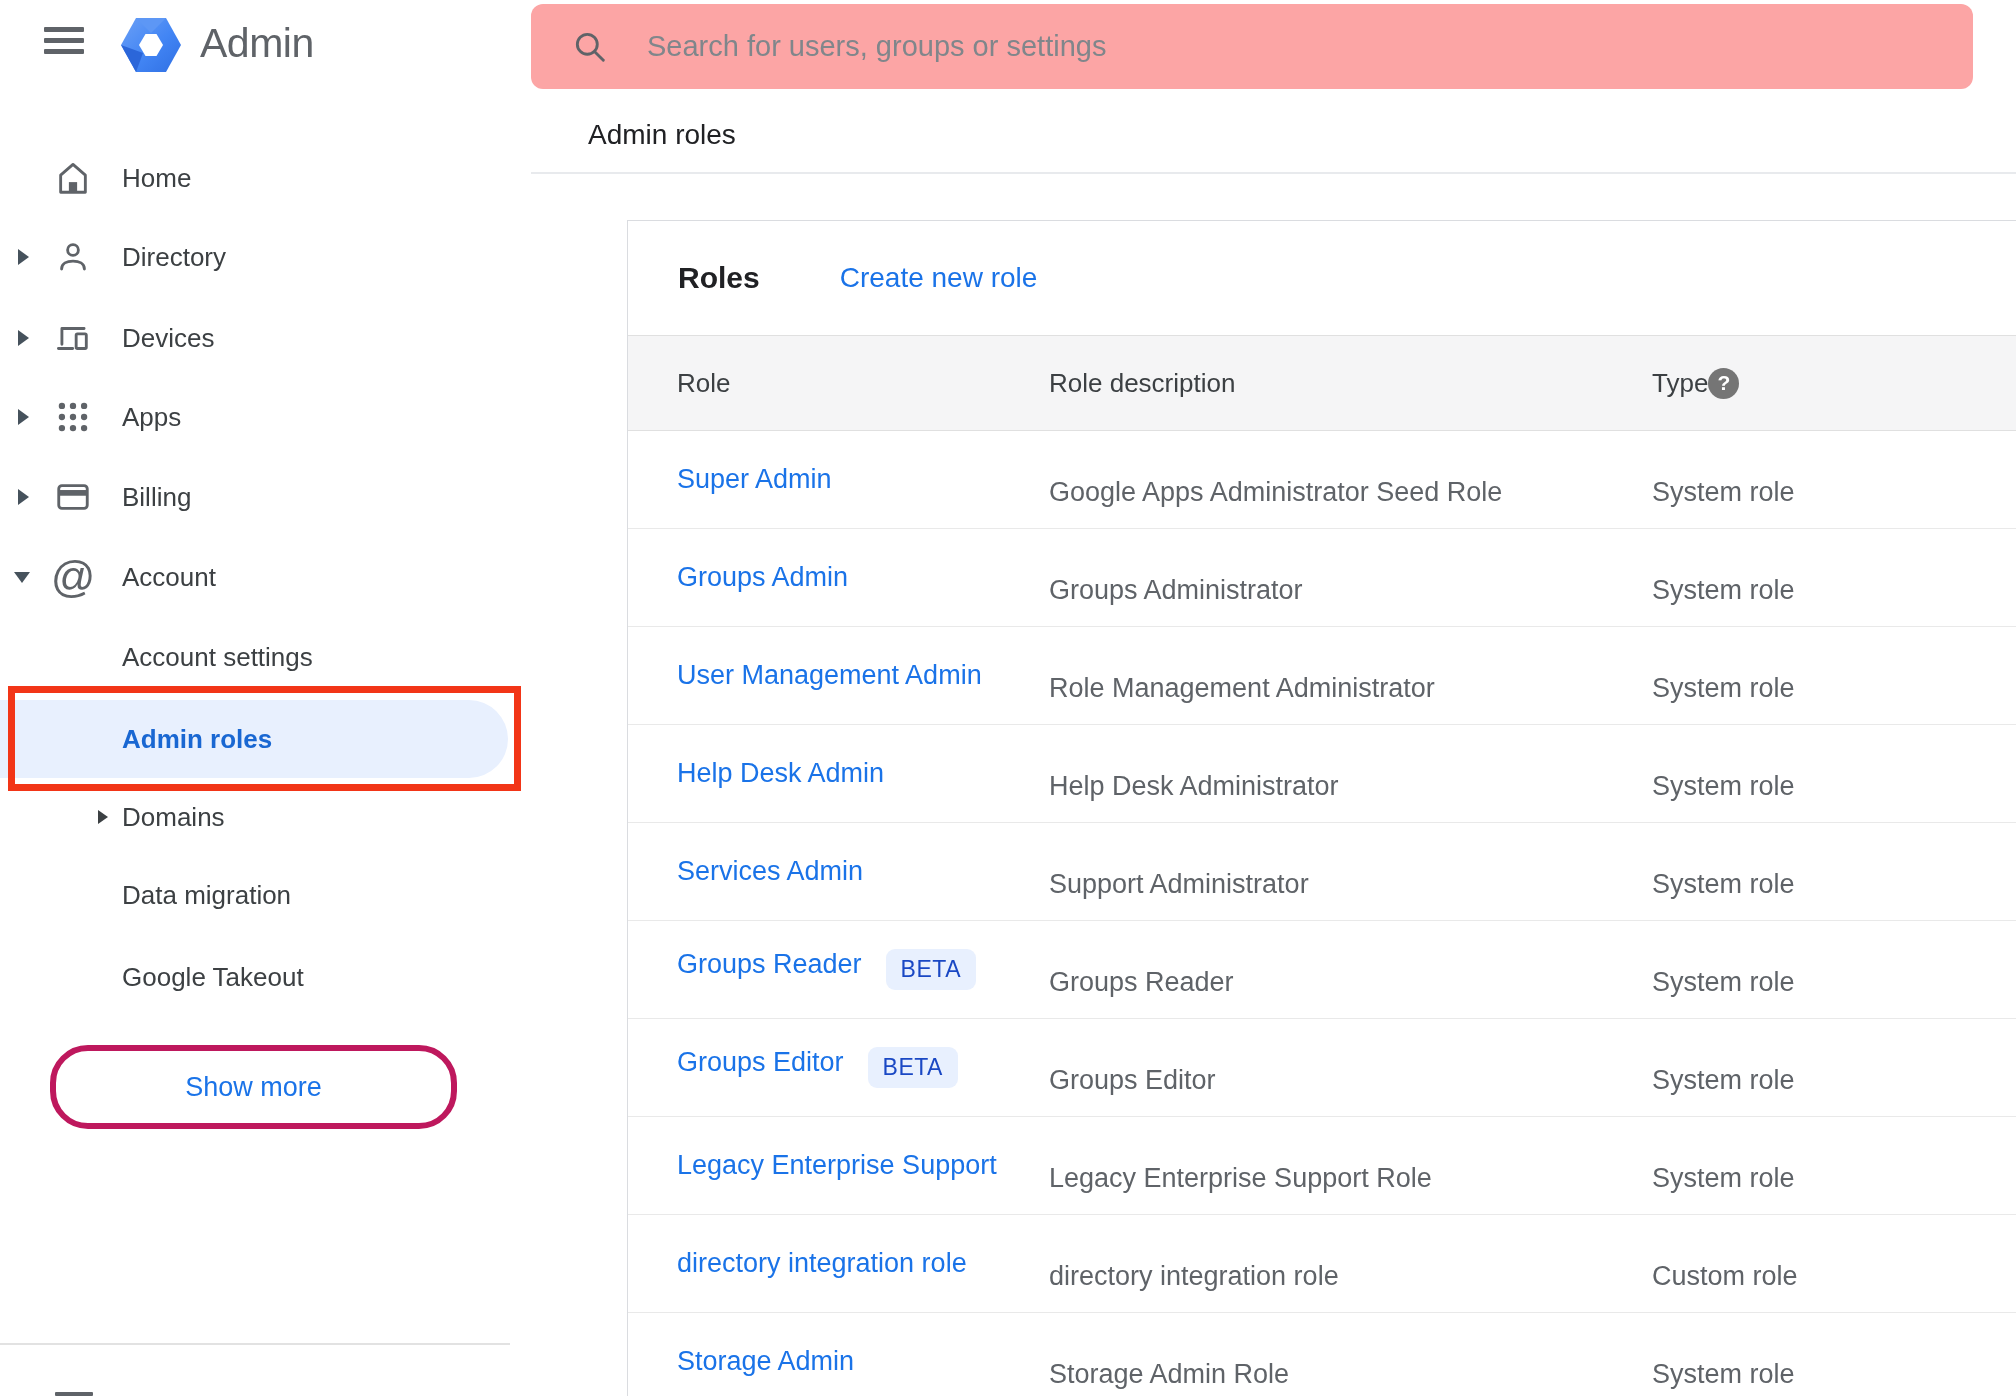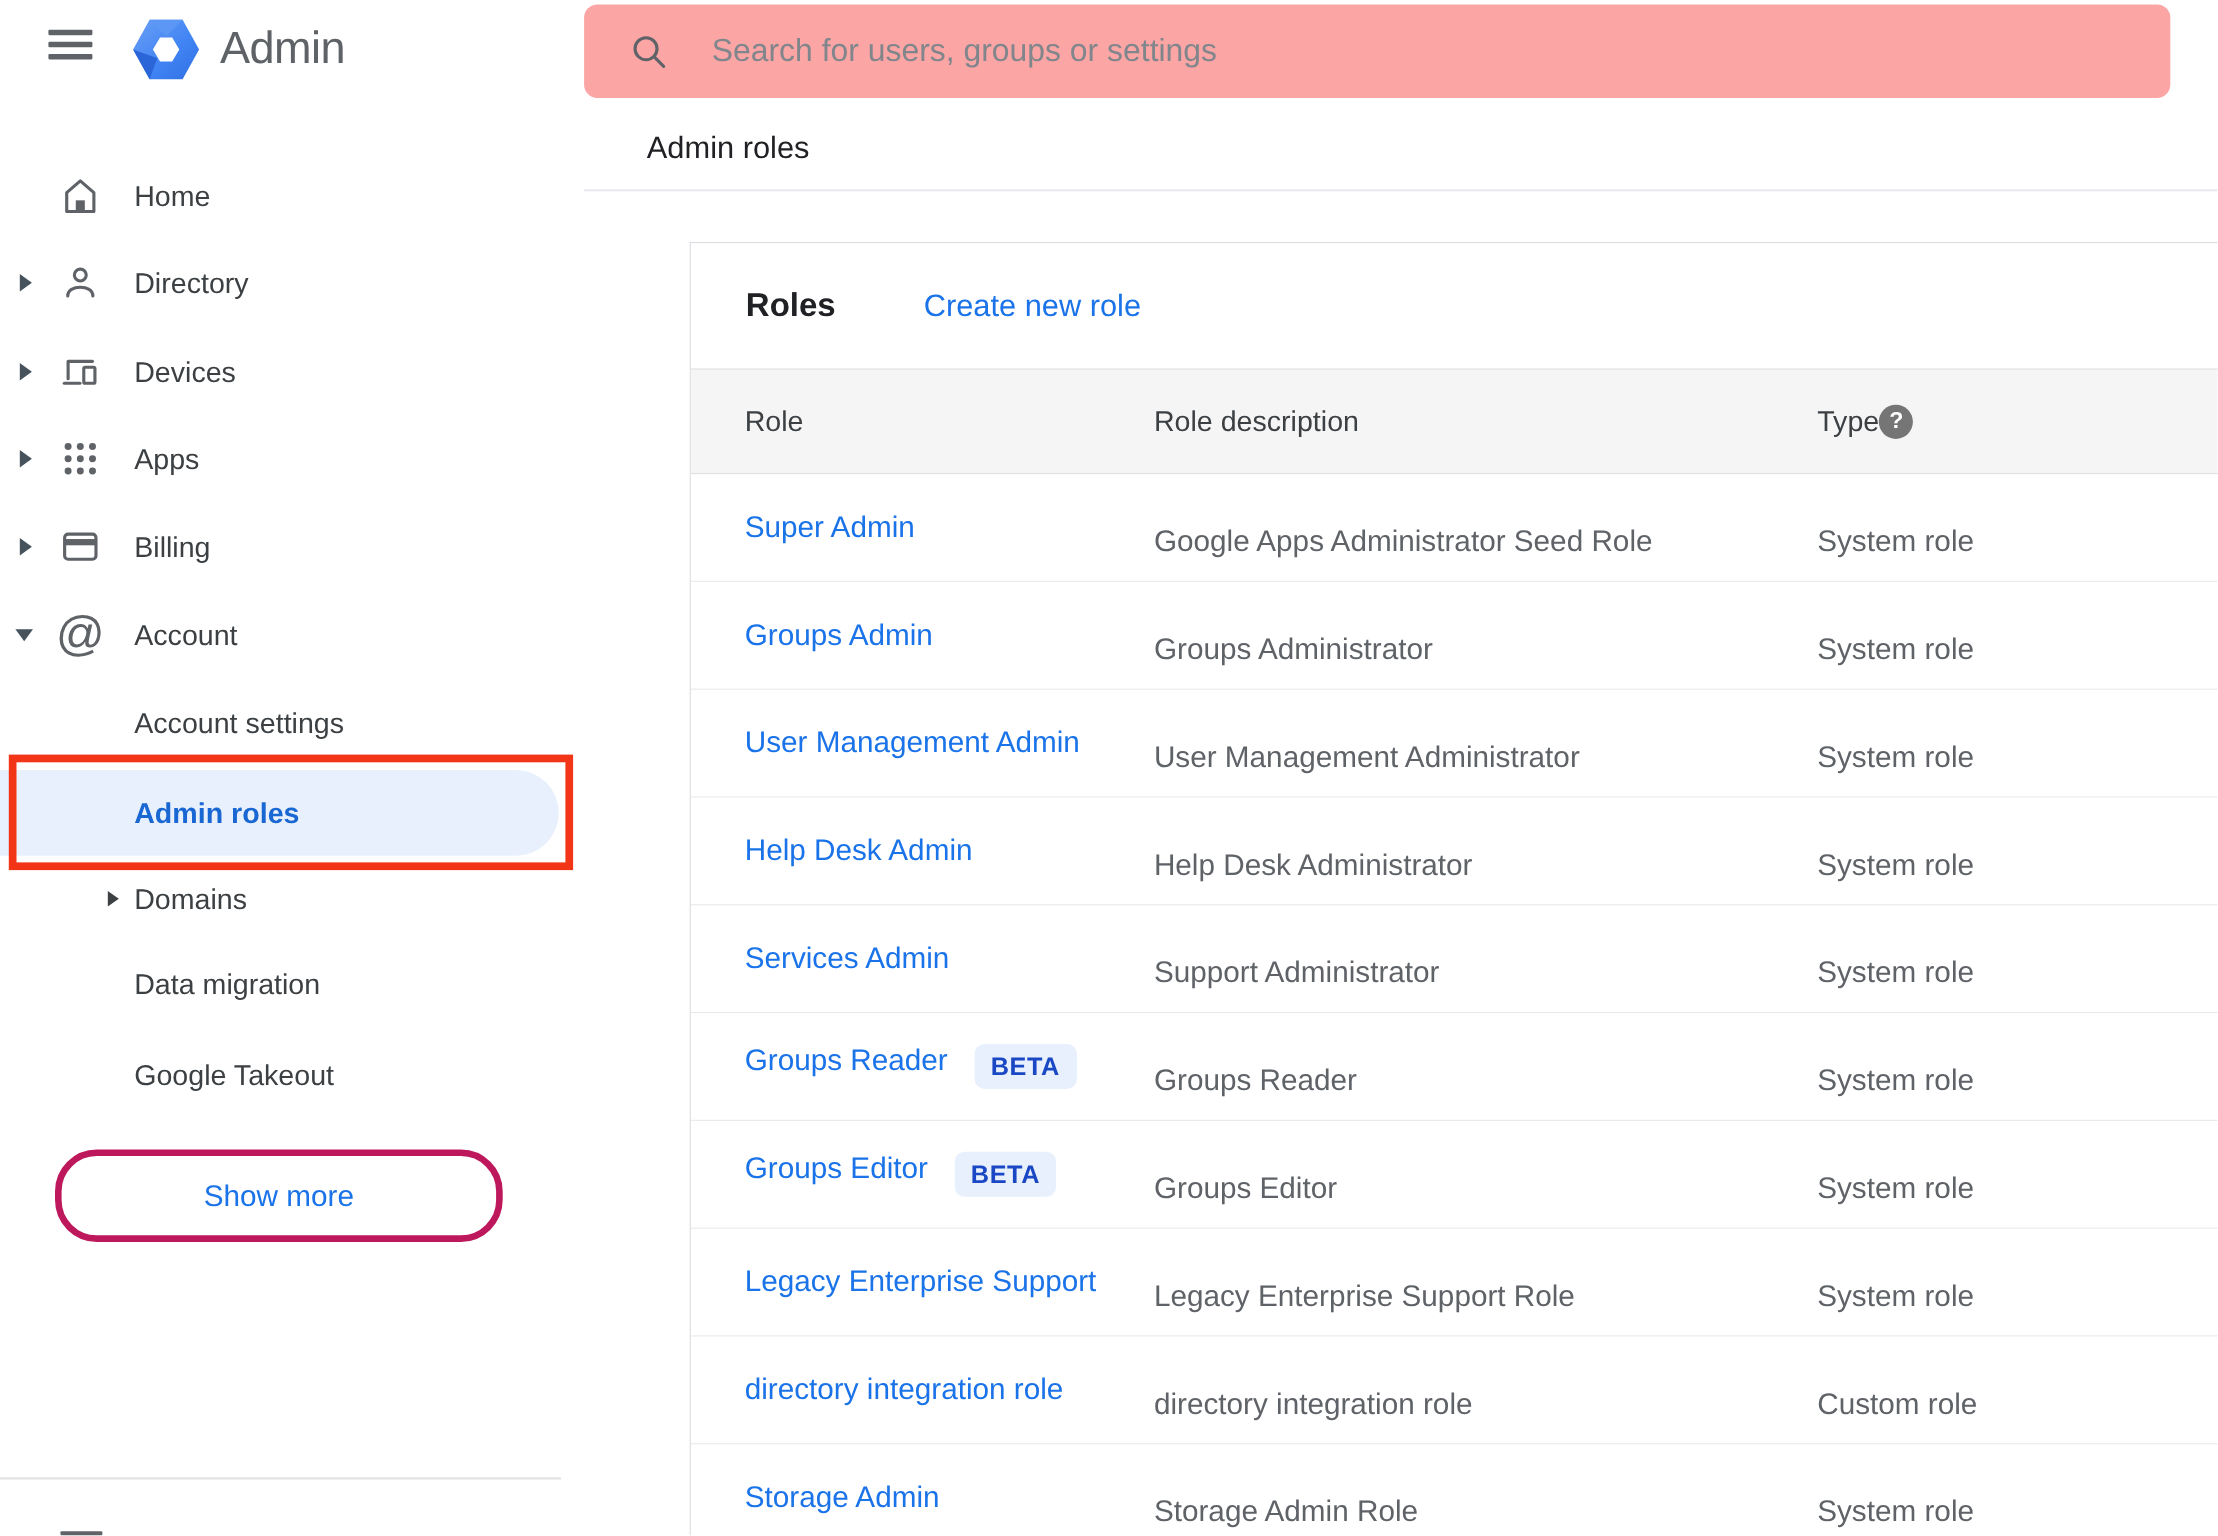--- a/index.html
+++ b/index.html
@@ -43,21 +43,21 @@
   .col-role{width:372px;padding-left:49px;box-sizing:content-box;flex:none;}
   .col-desc{width:603px;flex:none;}
   .col-type{flex:1;}
   .th{font-size:26px;font-weight:500;color:#3c4043;}
   .type-head{display:flex;align-items:center;gap:0;}
   .help-circle{width:31px;height:31px;border-radius:50%;background:#757575;color:#fff;font-size:21px;font-weight:700;display:flex;align-items:center;justify-content:center;cursor:pointer;}
   .trow{position:absolute;left:0;width:100%;height:98px;display:flex;align-items:center;border-bottom:1px solid #e9e9e9;box-sizing:border-box;}
   .role-cell{display:flex;align-items:flex-start;gap:24px;}
   .role-link{font-size:27px;color:#1a73e8;cursor:pointer;text-decoration:none;}
   .desc-text,.type-text{font-size:27px;color:#5f6368;margin-top:25px;}
-  .beta{background:#e8f0fe;color:#1a48c4;font-size:23px;font-weight:700;padding:7px 15px;border-radius:9px;letter-spacing:0.5px;}
+  .beta{background:#e8f0fe;color:#1a48c4;font-size:23px;font-weight:400;padding:7px 15px;border-radius:9px;letter-spacing:0.5px;}
   svg .stk{fill:none;stroke:#5f6368;stroke-width:1.8;stroke-linejoin:round;stroke-linecap:round;}
 </style>
 </head>
 <body>
 
 <div class="sidebar">
 
   <div class="hamburger">
     <div></div>
       <div></div>
@@ -217,21 +217,21 @@
         <a class="role-link">Groups Admin</a>
       </div>
     <div class="col-desc desc-text">Groups Administrator</div>
     <div class="col-type type-text">System role</div>
   </div>
 
   <div class="trow" style="top:406px">
     <div class="col-role role-cell">
         <a class="role-link">User Management Admin</a>
       </div>
-    <div class="col-desc desc-text">User Management Administrator</div>
+    <div class="col-desc desc-text">Role Management Administrator</div>
     <div class="col-type type-text">System role</div>
   </div>
 
   <div class="trow" style="top:504px">
     <div class="col-role role-cell">
         <a class="role-link">Help Desk Admin</a>
       </div>
     <div class="col-desc desc-text">Help Desk Administrator</div>
     <div class="col-type type-text">System role</div>
   </div>

